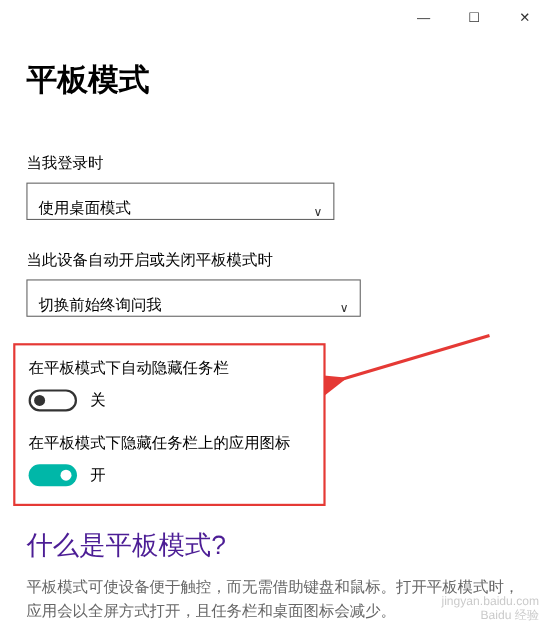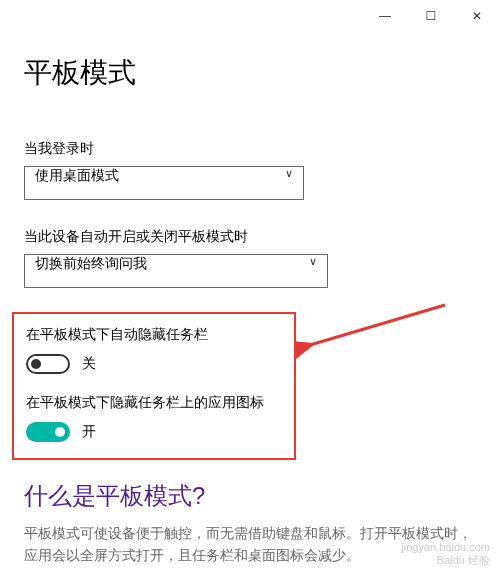--- a/index.html
+++ b/index.html
@@ -29,37 +29,37 @@
       align-items: center;
       justify-content: center;
       color: #333;
       font-size: 12px;
     }
     .content {
       padding: 0 24px;
     }
     .page-title {
       font-size: 28px;
-      font-weight: 400;
+      font-weight: 700;
       color: #000;
       margin-top: 22px;
       margin-bottom: 48px;
     }
     .setting-label {
       font-size: 14px;
       color: #000;
       margin-bottom: 8px;
     }
     .dropdown {
       width: 280px;
       height: 34px;
       border: 1px solid #666;
       background: #fff;
       display: flex;
-      align-items: flex-start;
+      align-items: flex-end;
       justify-content: space-between;
       padding: 0 10px;
       margin-bottom: 28px;
       font-size: 14px;
       color: #000;
     }
     .dropdown.wide {
       width: 304px;
     }
     .chevron {

